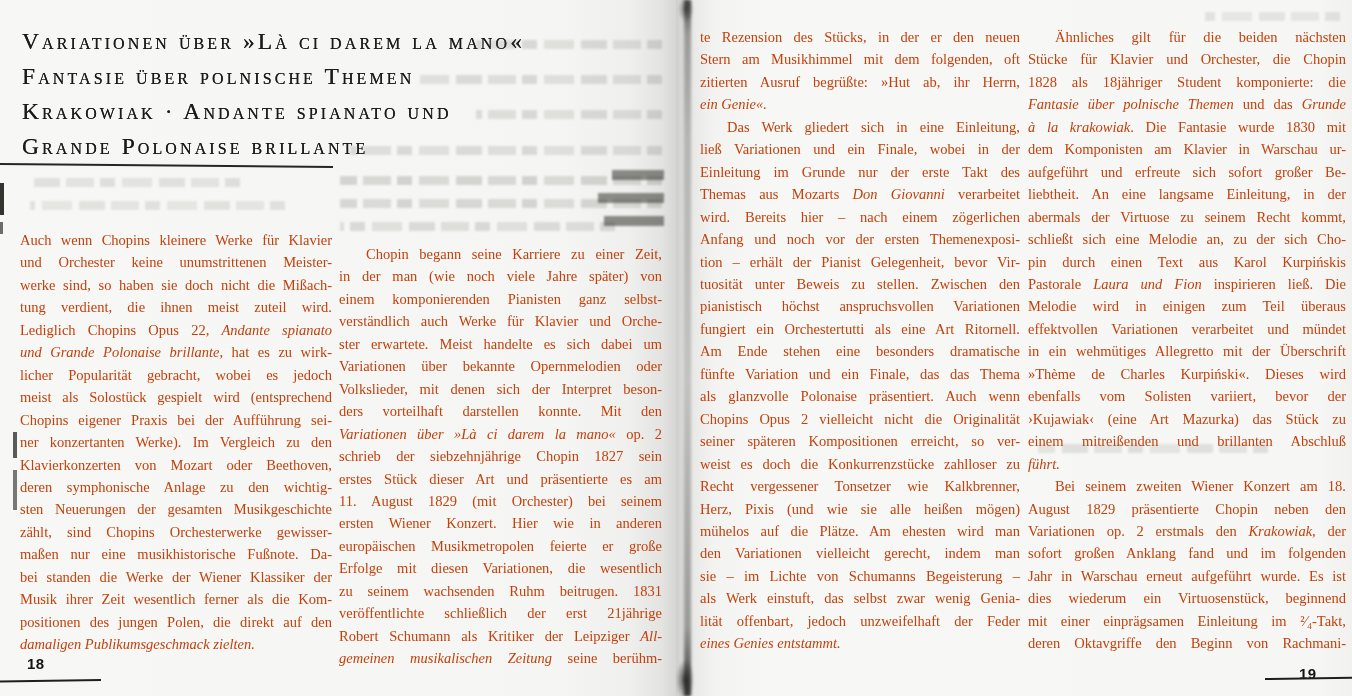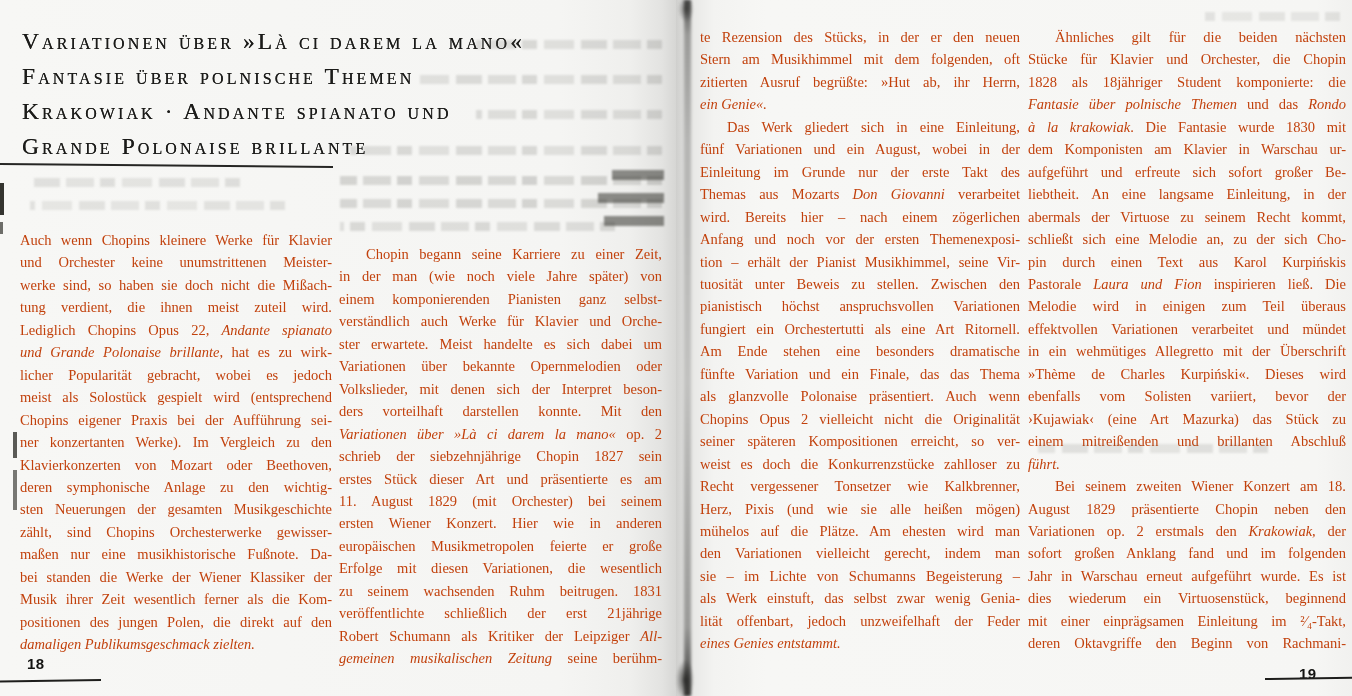--- a/index.html
+++ b/index.html
@@ -152,26 +152,26 @@
       <div class="tl"><span>veröffentlichte schließlich der erst 21jährige</span></div>
       <div class="tl"><span>Robert Schumann als Kritiker der Leipziger </span><i>All-</i></div>
       <div class="tl"><i>gemeinen musikalischen Zeitung</i><span> seine berühm-</span></div>
     </div>
   <div class="col" id="colR1">
       <div class="tl"><span>te Rezension des Stücks, in der er den neuen</span></div>
       <div class="tl"><span>Stern am Musikhimmel mit dem folgenden, oft</span></div>
       <div class="tl"><span>zitierten Ausruf begrüßte: »Hut ab, ihr Herrn,</span></div>
       <div class="tl end"><span>ein Genie«.</span></div>
       <div class="tl ind"><span>Das Werk gliedert sich in eine Einleitung,</span></div>
-      <div class="tl"><span>fünf Variationen und ein August, wobei in der</span></div>
+      <div class="tl"><span>ließ Variationen und ein Finale, wobei in der</span></div>
       <div class="tl"><span>Einleitung im Grunde nur der erste Takt des</span></div>
       <div class="tl"><span>Themas aus Mozarts </span><i>Don Giovanni</i><span> verarbeitet</span></div>
       <div class="tl"><span>wird. Bereits hier – nach einem zögerlichen</span></div>
       <div class="tl"><span>Anfang und noch vor der ersten Themenexposi-</span></div>
-      <div class="tl"><span>tion – erhält der Pianist Musikhimmel, seine Vir-</span></div>
+      <div class="tl"><span>tion – erhält der Pianist Gelegenheit, bevor Vir-</span></div>
       <div class="tl"><span>tuosität unter Beweis zu stellen. Zwischen den</span></div>
       <div class="tl"><span>pianistisch höchst anspruchsvollen Variationen</span></div>
       <div class="tl"><span>fungiert ein Orchestertutti als eine Art Ritornell.</span></div>
       <div class="tl"><span>Am Ende stehen eine besonders dramatische</span></div>
       <div class="tl"><span>fünfte Variation und ein Finale, das das Thema</span></div>
       <div class="tl"><span>als glanzvolle Polonaise präsentiert. Auch wenn</span></div>
       <div class="tl"><span>Chopins Opus 2 vielleicht nicht die Originalität</span></div>
       <div class="tl"><span>seiner späteren Kompositionen erreicht, so ver-</span></div>
       <div class="tl"><span>weist es doch die Konkurrenzstücke zahlloser zu</span></div>
       <div class="tl"><span>Recht vergessener Tonsetzer wie Kalkbrenner,</span></div>
@@ -180,21 +180,21 @@
       <div class="tl"><span>den Variationen vielleicht gerecht, indem man</span></div>
       <div class="tl"><span>sie – im Lichte von Schumanns Begeisterung –</span></div>
       <div class="tl"><span>als Werk einstuft, das selbst zwar wenig Genia-</span></div>
       <div class="tl"><span>lität offenbart, jedoch unzweifelhaft der Feder</span></div>
       <div class="tl end"><span>eines Genies entstammt.</span></div>
     </div>
   <div class="col" id="colR2">
       <div class="tl ind"><span>Ähnliches gilt für die beiden nächsten</span></div>
       <div class="tl"><span>Stücke für Klavier und Orchester, die Chopin</span></div>
       <div class="tl"><span>1828 als 18jähriger Student komponierte: die</span></div>
-      <div class="tl"><i>Fantasie über polnische Themen</i><span> und das </span><i>Rondo</i></div>
+      <div class="tl"><i>Fantasie über polnische Themen</i><span> und das </span><i>Grunde</i></div>
       <div class="tl"><i>à la krakowiak</i><span>. Die Fantasie wurde 1830 mit</span></div>
       <div class="tl"><span>dem Komponisten am Klavier in Warschau ur-</span></div>
       <div class="tl"><span>aufgeführt und erfreute sich sofort großer Be-</span></div>
       <div class="tl"><span>liebtheit. An eine langsame Einleitung, in der</span></div>
       <div class="tl"><span>abermals der Virtuose zu seinem Recht kommt,</span></div>
       <div class="tl"><span>schließt sich eine Melodie an, zu der sich Cho-</span></div>
       <div class="tl"><span>pin durch einen Text aus Karol Kurpińskis</span></div>
       <div class="tl"><span>Pastorale </span><i>Laura und Fion</i><span> inspirieren ließ. Die</span></div>
       <div class="tl"><span>Melodie wird in einigen zum Teil überaus</span></div>
       <div class="tl"><span>effektvollen Variationen verarbeitet und mündet</span></div>

